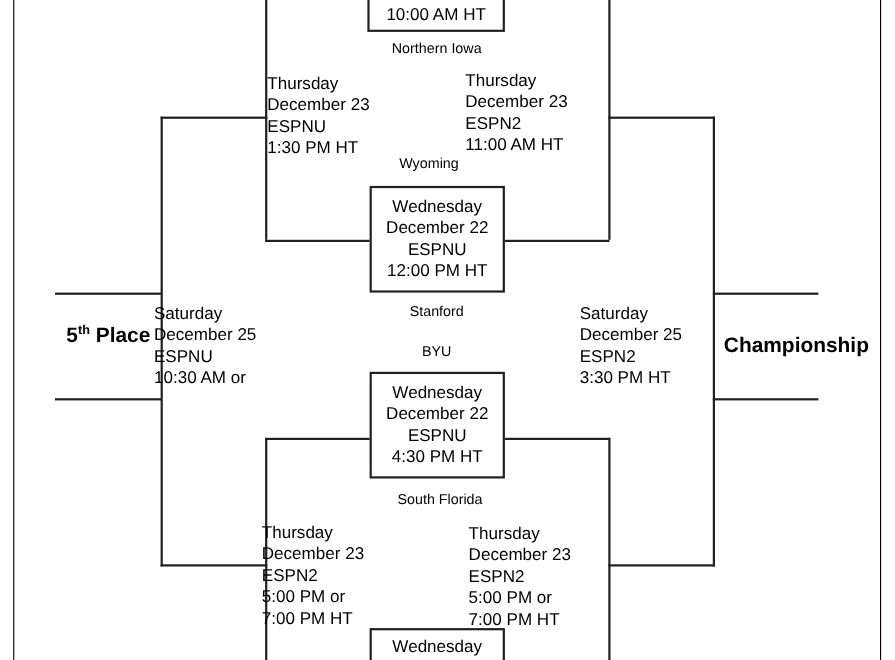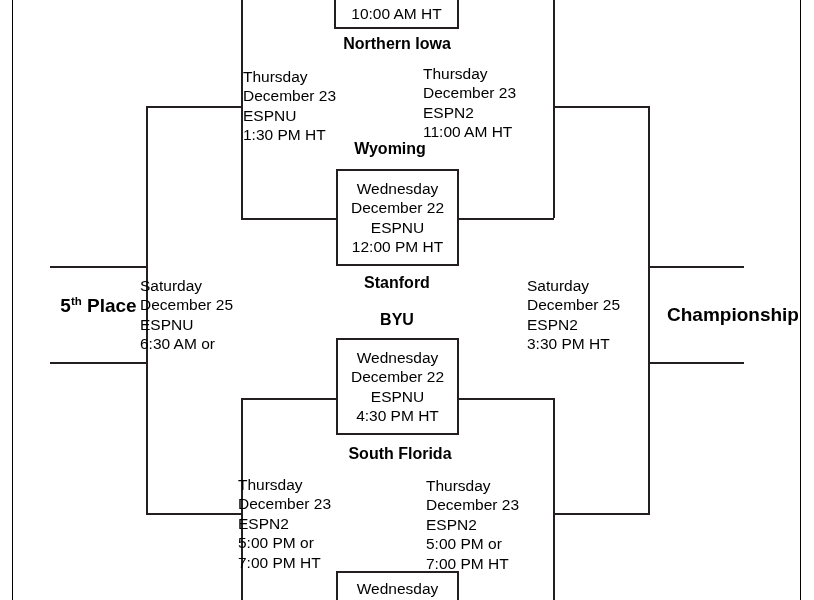--- a/index.html
+++ b/index.html
@@ -32,22 +32,22 @@
     justify-content:center;
     font-size:15.5px;
     line-height:19.4px;
     text-align:center;
   }
   .game-box span{display:block;white-space:nowrap;}
 
   
   .seed{
     position:absolute;
-    font-size:16px;
-    font-weight:bold;
+    font-size:13px;
+    font-weight:normal;
     text-align:center;
     white-space:nowrap;
     line-height:16px;
   }
 
   
   .info{
     position:absolute;
     font-size:15.5px;
     line-height:19.4px;
@@ -156,29 +156,29 @@
     <span>December 23</span>
     <span>ESPN2</span>
     <span>5:00 PM or</span>
     <span>7:00 PM HT</span>
   </div>
 
   <div class="info" style="left:140px;top:276px;width:123px;">
     <span>Saturday</span>
     <span>December 25</span>
     <span>ESPNU</span>
-    <span>6:30 AM or</span>
+    <span>10:30 AM or</span>
   </div>
 
   <div class="info" style="left:527px;top:276px;width:123px;">
     <span>Saturday</span>
     <span>December 25</span>
     <span>ESPN2</span>
     <span>3:30 PM HT</span>
   </div>
 
   <div class="place-label" style="left:36px;top:288px;width:125px;">
     <div><span>5</span><sup>th</sup><span> Place</span></div>
   </div>
 
-  <div class="place-label" style="left:658px;top:302px;width:150px;text-align:center;">Championship</div>
+  <div class="place-label" style="left:658px;top:302px;width:150px;text-align:left;">Championship</div>
 
 </div>
 
 </body></html>

